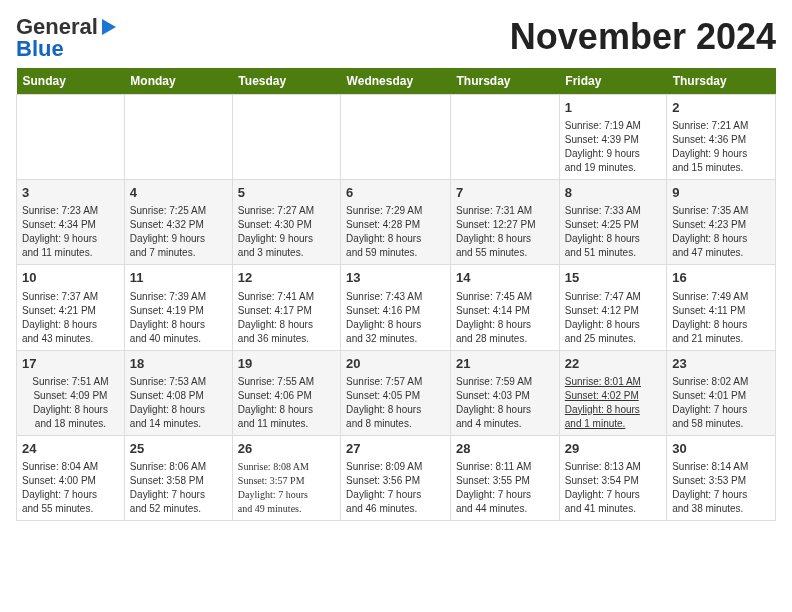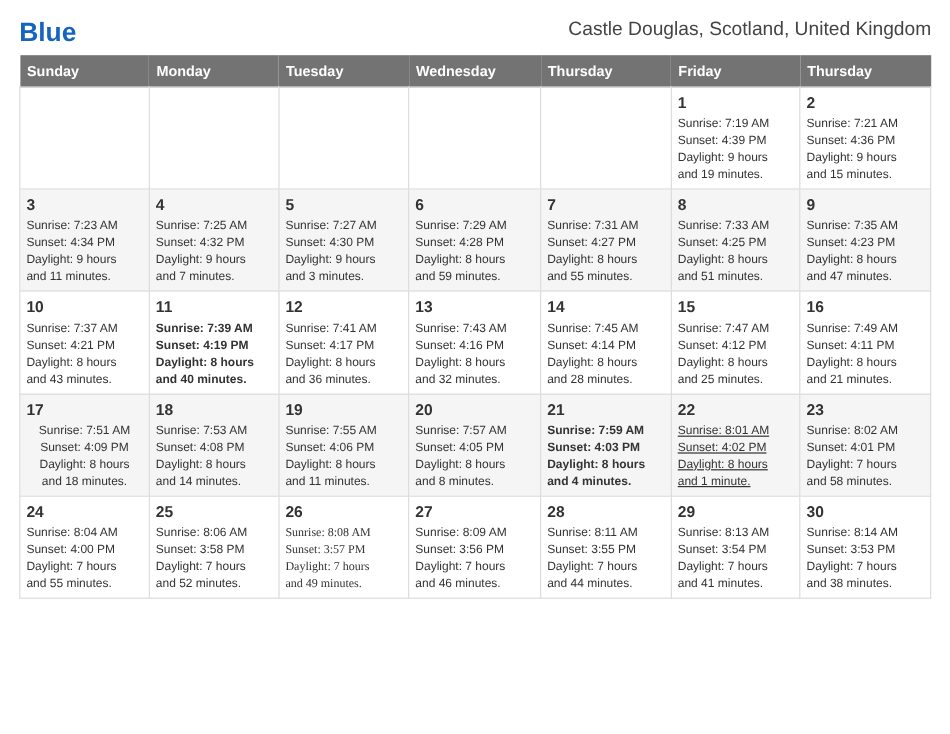--- a/index.html
+++ b/index.html
@@ -50,21 +50,21 @@
     .location-title {
       font-size: 16px;
       color: #444;
     }
     table {
       width: 100%;
       border-collapse: collapse;
       font-size: 11px;
     }
     thead tr th {
-      background-color: #737373;
+      background-color: #4d7c0f;
       color: #fff;
       text-align: left;
       padding: 6px 6px;
       font-size: 12px;
       font-weight: bold;
     }
     tbody tr td {
       border: 1px solid #ddd;
       vertical-align: top;
       padding: 4px 5px;
@@ -92,24 +92,28 @@
     }
     tbody tr:nth-child(even) td.empty {
       background: #f5f5f5 !important;
     }
   </style>
 </head>
 <body>
 
 <div class="header-section">
   <div class="logo">
+    <div style="display:flex;align-items:center;">
+      <span class="logo-text logo-general">General</span>
+      <span class="logo-arrow"></span>
+    </div>
     <span class="logo-text logo-blue">Blue</span>
   </div>
   <div class="title-section">
-    <div class="location-title">Castle Douglas, Scotland, United Kingdom</div>
+    <div class="month-title">November 2024</div>
   </div>
 </div>
 
 <table>
   <thead>
     <tr>
     <th>Sunday</th>
         <th>Monday</th>
         <th>Tuesday</th>
         <th>Wednesday</th>
@@ -165,21 +169,21 @@
         <td>
           <span class="day-num">6</span>
           <div class="day-info" style="white-space: pre-wrap;">Sunrise: 7:29 AM
 Sunset: 4:28 PM
 Daylight: 8 hours
 and 59 minutes.</div>
         </td>
         <td>
           <span class="day-num">7</span>
           <div class="day-info" style="white-space: pre-wrap;">Sunrise: 7:31 AM
-Sunset: 4:27 PM
+Sunset: 12:27 PM
 Daylight: 8 hours
 and 55 minutes.</div>
         </td>
         <td>
           <span class="day-num">8</span>
           <div class="day-info" style="white-space: pre-wrap;">Sunrise: 7:33 AM
 Sunset: 4:25 PM
 Daylight: 8 hours
 and 51 minutes.</div>
         </td>
@@ -194,21 +198,21 @@
       <tr>
         <td>
           <span class="day-num">10</span>
           <div class="day-info" style="white-space: pre-wrap;">Sunrise: 7:37 AM
 Sunset: 4:21 PM
 Daylight: 8 hours
 and 43 minutes.</div>
         </td>
         <td>
           <span class="day-num">11</span>
-          <div class="day-info" style="white-space: pre-wrap; font-weight: bold;">Sunrise: 7:39 AM
+          <div class="day-info" style="white-space: pre-wrap;">Sunrise: 7:39 AM
 Sunset: 4:19 PM
 Daylight: 8 hours
 and 40 minutes.</div>
         </td>
         <td>
           <span class="day-num">12</span>
           <div class="day-info" style="white-space: pre-wrap;">Sunrise: 7:41 AM
 Sunset: 4:17 PM
 Daylight: 8 hours
 and 36 minutes.</div>
@@ -266,21 +270,21 @@
         </td>
         <td>
           <span class="day-num">20</span>
           <div class="day-info" style="white-space: pre-wrap;">Sunrise: 7:57 AM
 Sunset: 4:05 PM
 Daylight: 8 hours
 and 8 minutes.</div>
         </td>
         <td>
           <span class="day-num">21</span>
-          <div class="day-info" style="white-space: pre-wrap; font-weight: bold;">Sunrise: 7:59 AM
+          <div class="day-info" style="white-space: pre-wrap;">Sunrise: 7:59 AM
 Sunset: 4:03 PM
 Daylight: 8 hours
 and 4 minutes.</div>
         </td>
         <td>
           <span class="day-num">22</span>
           <div class="day-info" style="white-space: pre-wrap; text-decoration: underline;">Sunrise: 8:01 AM
 Sunset: 4:02 PM
 Daylight: 8 hours
 and 1 minute.</div>

